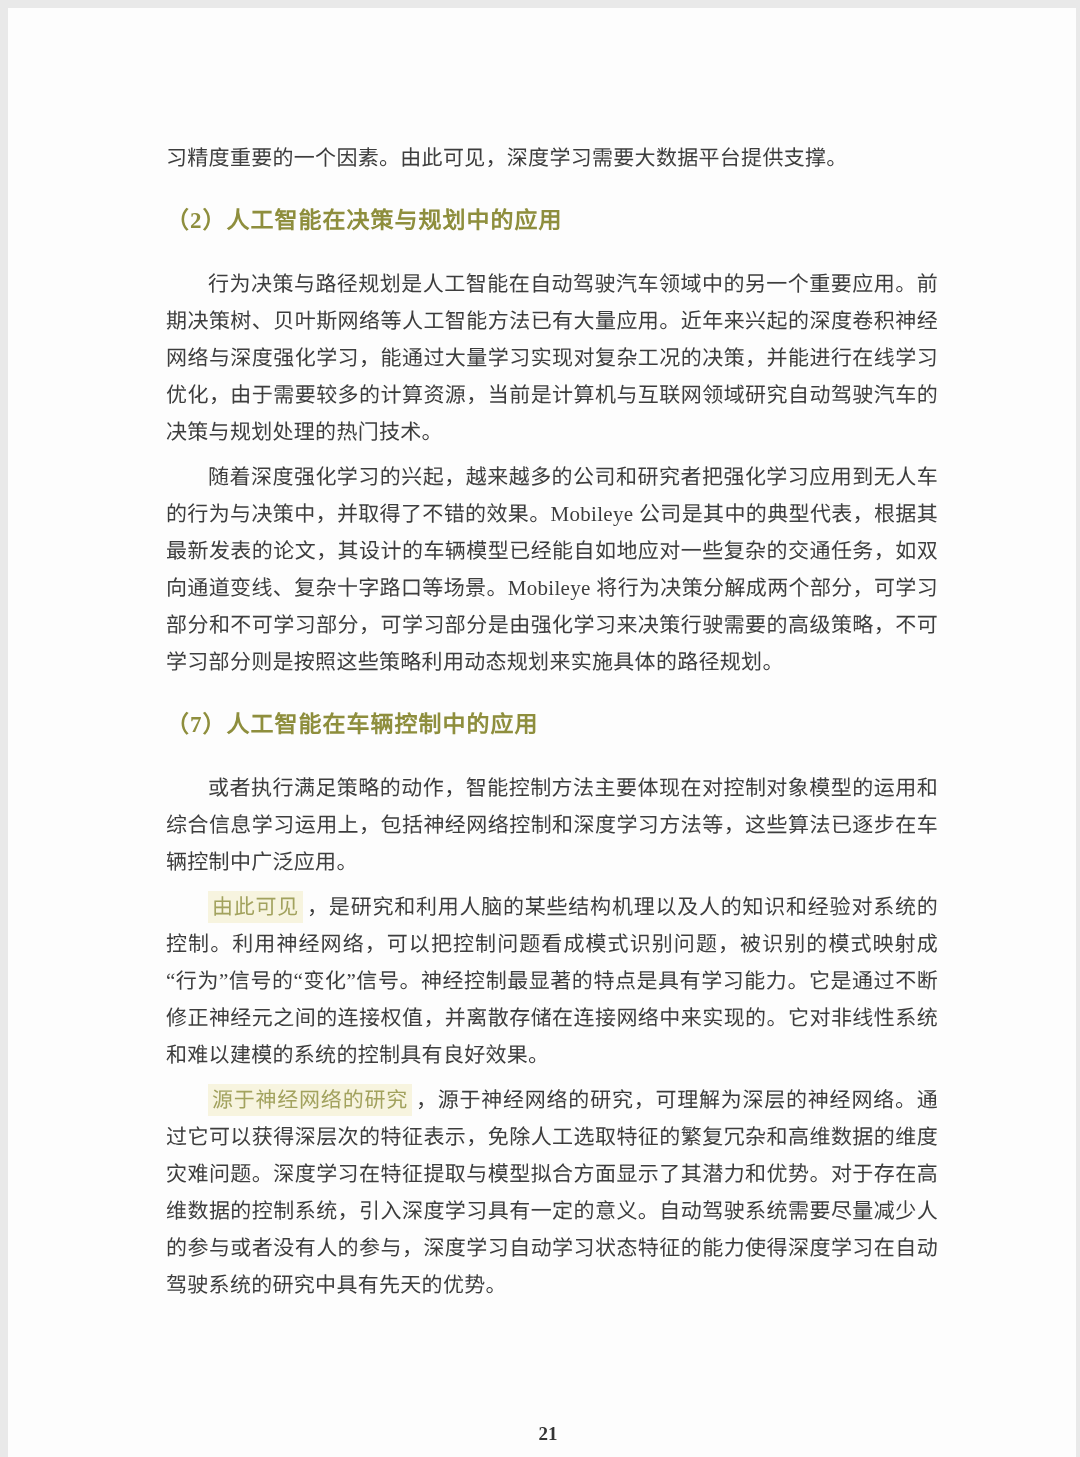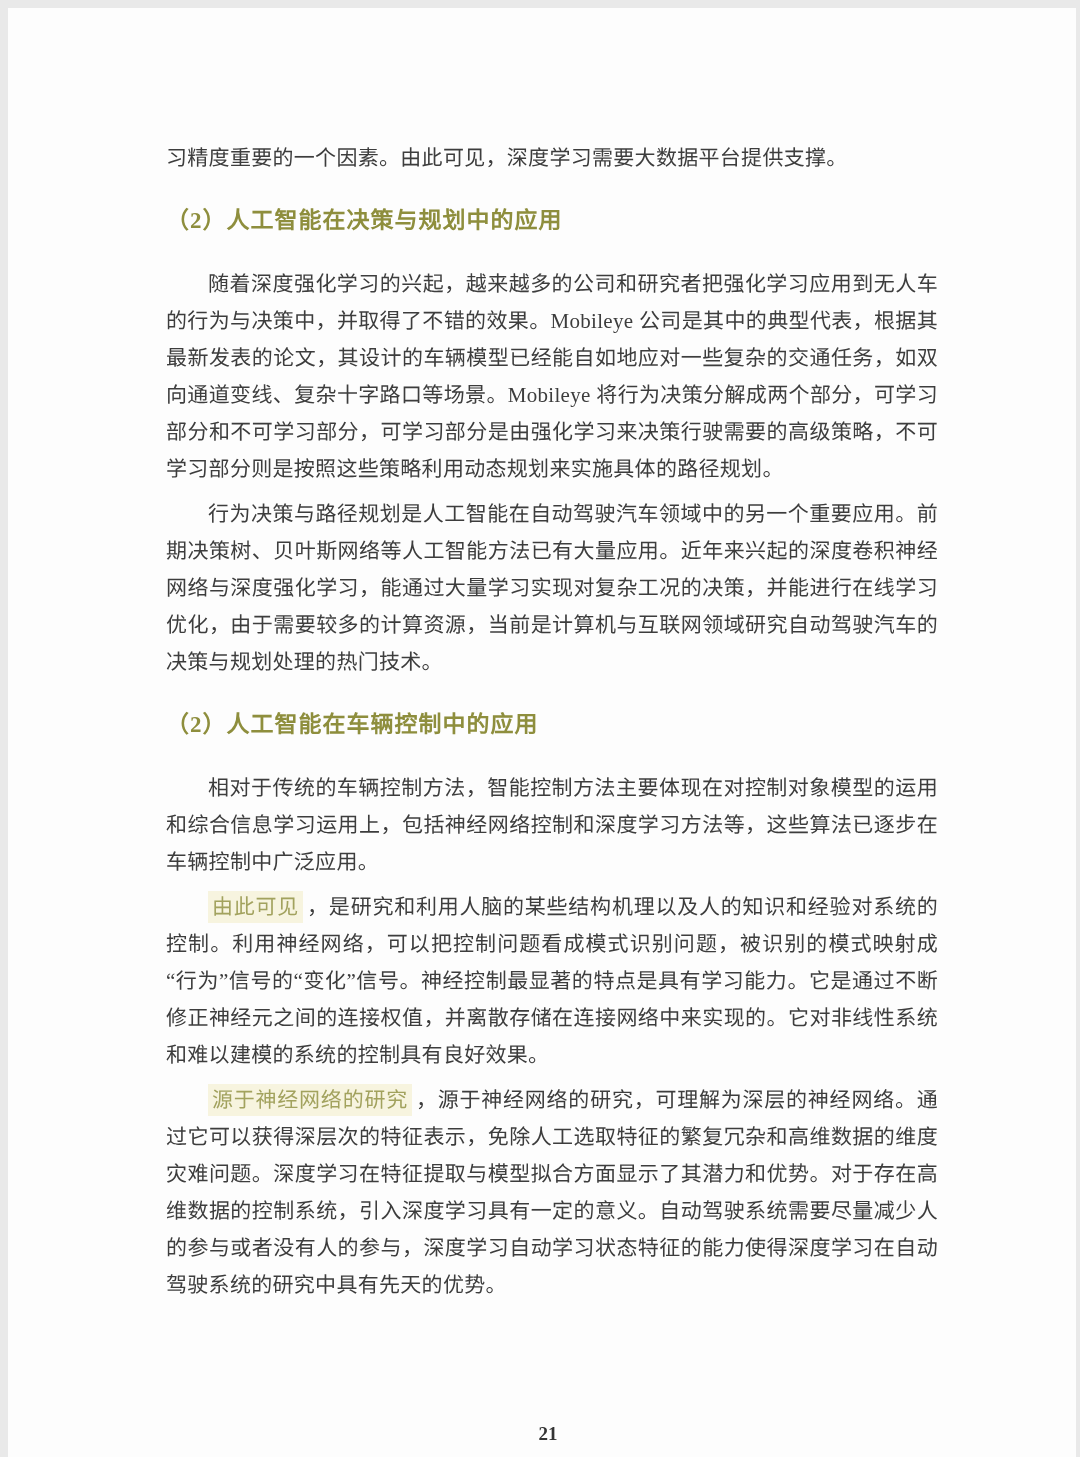--- a/index.html
+++ b/index.html
@@ -53,26 +53,26 @@
 </head>
 <body>
 
 <div class="page">
   <div class="content">
 
     <p class="body-text">习精度重要的一个因素。由此可见，深度学习需要大数据平台提供支撑。</p>
 
     <h2 class="section-heading">（2）人工智能在决策与规划中的应用</h2>
 
+    <p class="body-text indent">行为决策与路径规划是人工智能在自动驾驶汽车领域中的另一个重要应用。前期决策树、贝叶斯网络等人工智能方法已有大量应用。近年来兴起的深度卷积神经网络与深度强化学习，能通过大量学习实现对复杂工况的决策，并能进行在线学习优化，由于需要较多的计算资源，当前是计算机与互联网领域研究自动驾驶汽车的决策与规划处理的热门技术。</p>
     <p class="body-text indent">随着深度强化学习的兴起，越来越多的公司和研究者把强化学习应用到无人车的行为与决策中，并取得了不错的效果。Mobileye 公司是其中的典型代表，根据其最新发表的论文，其设计的车辆模型已经能自如地应对一些复杂的交通任务，如双向通道变线、复杂十字路口等场景。Mobileye 将行为决策分解成两个部分，可学习部分和不可学习部分，可学习部分是由强化学习来决策行驶需要的高级策略，不可学习部分则是按照这些策略利用动态规划来实施具体的路径规划。</p>
-    <p class="body-text indent">行为决策与路径规划是人工智能在自动驾驶汽车领域中的另一个重要应用。前期决策树、贝叶斯网络等人工智能方法已有大量应用。近年来兴起的深度卷积神经网络与深度强化学习，能通过大量学习实现对复杂工况的决策，并能进行在线学习优化，由于需要较多的计算资源，当前是计算机与互联网领域研究自动驾驶汽车的决策与规划处理的热门技术。</p>
 
-    <h2 class="section-heading">（2）人工智能在车辆控制中的应用</h2>
+    <h2 class="section-heading">（7）人工智能在车辆控制中的应用</h2>
 
-    <p class="body-text indent">相对于传统的车辆控制方法，智能控制方法主要体现在对控制对象模型的运用和综合信息学习运用上，包括神经网络控制和深度学习方法等，这些算法已逐步在车辆控制中广泛应用。</p>
+    <p class="body-text indent">或者执行满足策略的动作，智能控制方法主要体现在对控制对象模型的运用和综合信息学习运用上，包括神经网络控制和深度学习方法等，这些算法已逐步在车辆控制中广泛应用。</p>
 
     <p class="body-text indent">
       <span class="keyword">由此可见</span><span>，是研究和利用人脑的某些结构机理以及人的知识和经验对系统的控制。利用神经网络，可以把控制问题看成模式识别问题，被识别的模式映射成“行为”信号的“变化”信号。神经控制最显著的特点是具有学习能力。它是通过不断修正神经元之间的连接权值，并离散存储在连接网络中来实现的。它对非线性系统和难以建模的系统的控制具有良好效果。</span>
     </p>
 
     <p class="body-text indent">
       <span class="keyword">源于神经网络的研究</span><span>，源于神经网络的研究，可理解为深层的神经网络。通过它可以获得深层次的特征表示，免除人工选取特征的繁复冗杂和高维数据的维度灾难问题。深度学习在特征提取与模型拟合方面显示了其潜力和优势。对于存在高维数据的控制系统，引入深度学习具有一定的意义。自动驾驶系统需要尽量减少人的参与或者没有人的参与，深度学习自动学习状态特征的能力使得深度学习在自动驾驶系统的研究中具有先天的优势。</span>
     </p>
 
     <p class="body-text indent">

